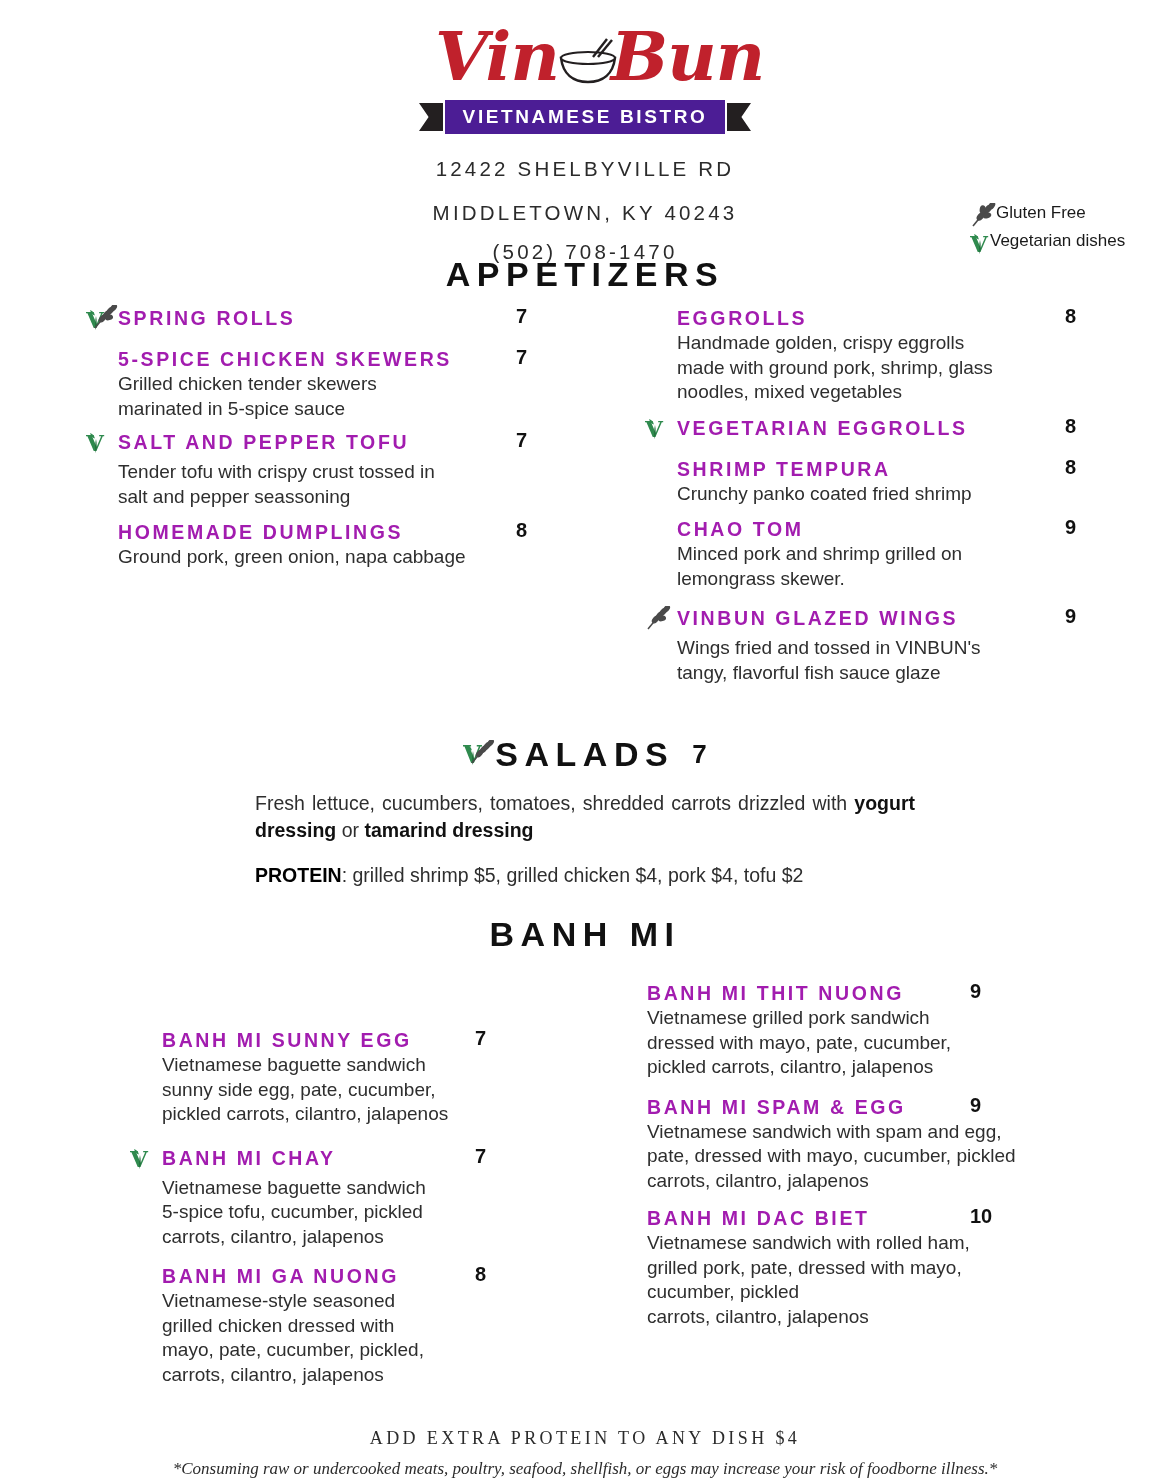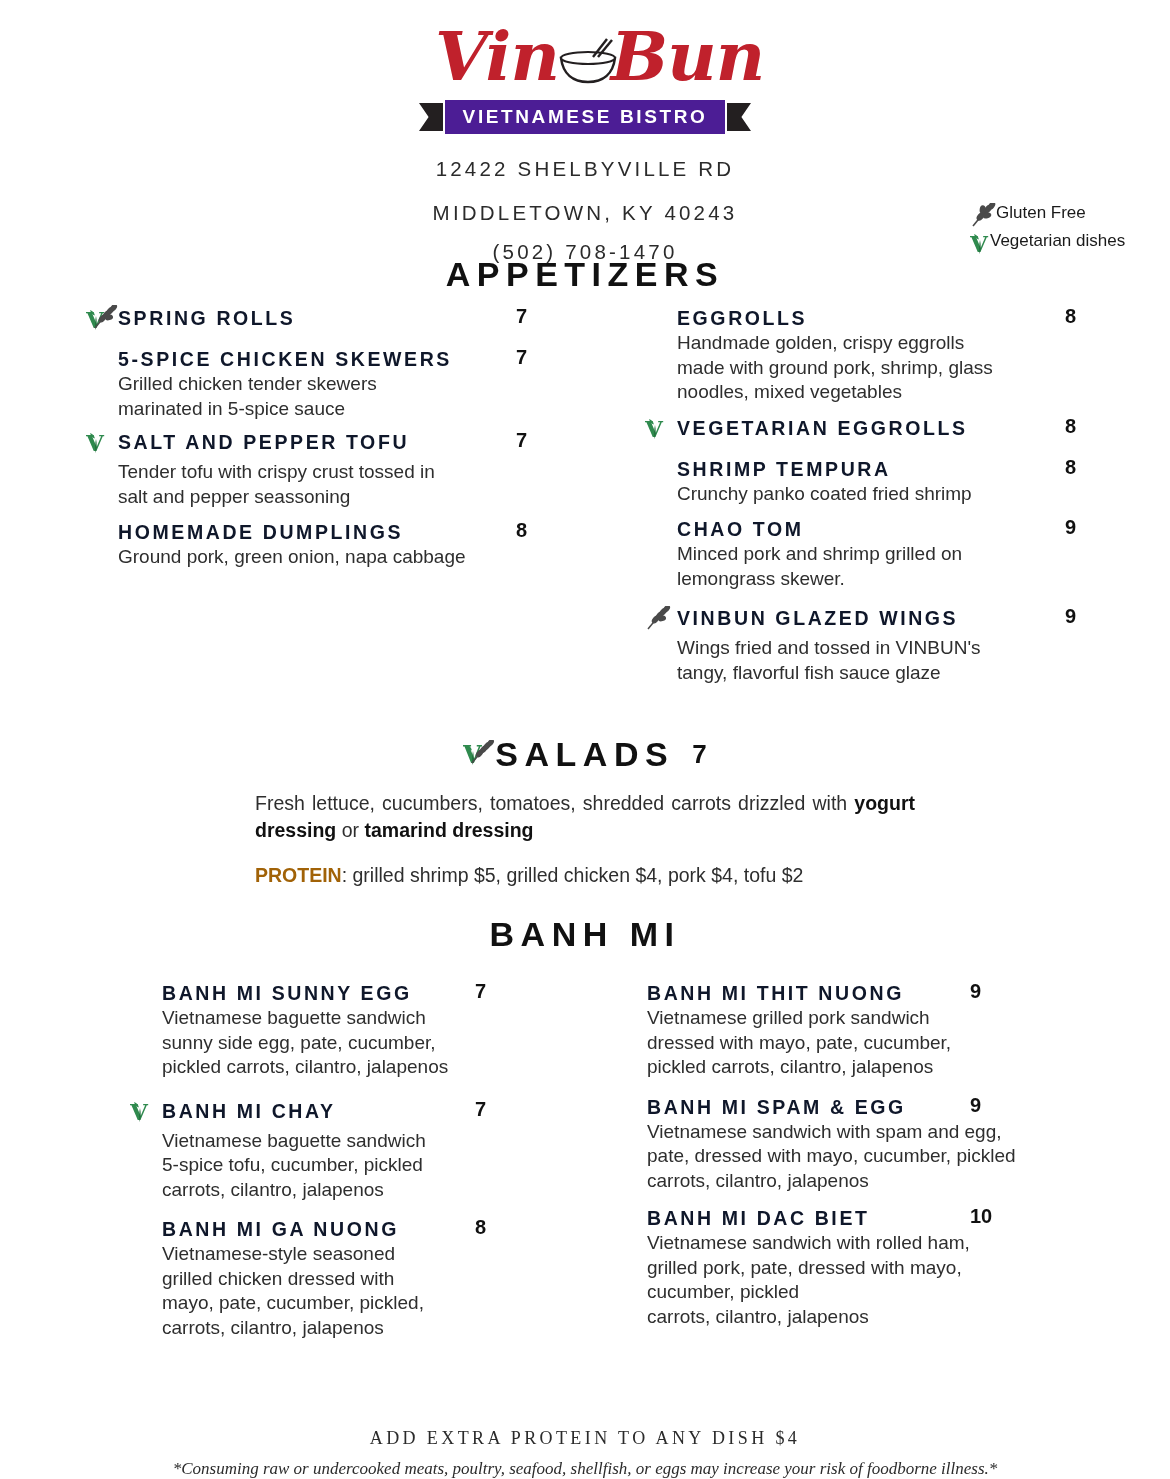--- a/index.html
+++ b/index.html
@@ -109,21 +109,21 @@
 
   .item { position: relative; margin-bottom: 4px; }
   .item-head { display: flex; align-items: flex-start; position: relative; min-height: 26px; }
   .item-icon { width: 32px; flex: 0 0 32px; padding-top: 1px; }
   .item-icon.none { width: 32px; }
   .item-name {
     font-family: "Liberation Sans", sans-serif;
     font-weight: 700;
     font-size: 19.5px;
     letter-spacing: 2.6px;
-    color: #0f172a;
+    color: #a21caf;
     line-height: 26px;
     white-space: nowrap;
   }
   .price {
     position: absolute;
     font-family: "Liberation Sans", sans-serif;
     font-weight: 700;
     font-size: 20px;
     color: #111;
     text-align: left;
@@ -166,21 +166,21 @@
     line-height: 27px;
     text-align: justify;
   }
   .salad-desc b { font-weight: 700; color: #111; }
   .salad-protein {
     font-family: "Liberation Sans", sans-serif;
     font-size: 19.5px;
     color: #2e2e2e;
     margin-top: 20px;
   }
-  .salad-protein b { font-weight: 700; color: #a16207; }
+  .salad-protein b { font-weight: 700; color: #000000; }
 
   
   .footer { position: absolute; left: 0; width: 1170px; text-align: center; }
   .footer-add {
     font-family: Liberation Serif, serif;
     font-size: 18px;
     letter-spacing: 3.4px;
     color: #2b2b2b;
   }
   .footer-note {
@@ -387,21 +387,21 @@
     </div>
     <div class="salad-body">
       <div class="salad-desc"><span>Fresh lettuce, cucumbers, tomatoes, shredded carrots drizzled with </span><b>yogurt dressing</b><span> or </span><b>tamarind dressing</b></div>
       <div class="salad-protein"><b>PROTEIN</b><span>: grilled shrimp $5, grilled chicken $4, pork $4, tofu $2</span></div>
     </div>
   </div>
 
   <div class="sect-head" style="position:absolute; top:915px; left:0; width:1170px;">BANH MI</div>
 
   <div class="cols bm" style="top:980px;" id="bm-cols">
-    <div class="col col-l" id="bm-left" style="left:130px; width:460px;">
+    <div class="col col-l" id="bm-left" style="left:130px; width:460px;margin-top:47px;">
         <div class="item">
           <div class="item-head">
             <span class="item-icon none"></span>
             <span class="item-name">BANH MI SUNNY EGG</span>
             <span class="price" style="top: 0px;">7</span>
           </div>
           <div class="desc">Vietnamese baguette sandwich
 sunny side egg, pate, cucumber,
 pickled carrots, cilantro, jalapenos</div>
         </div>

